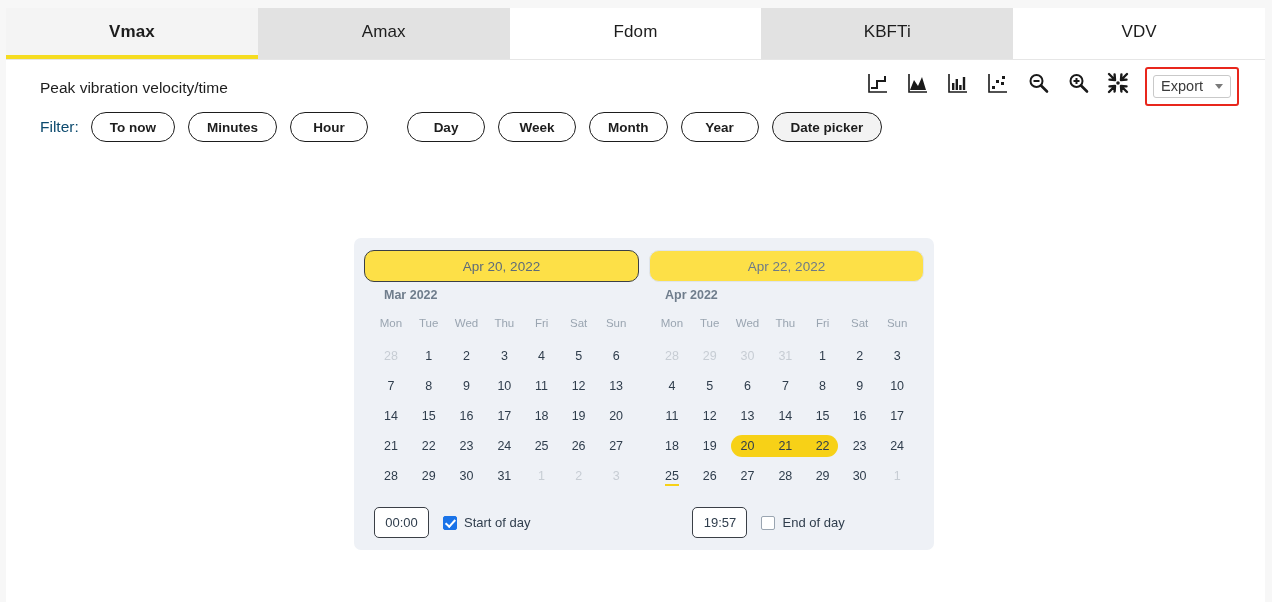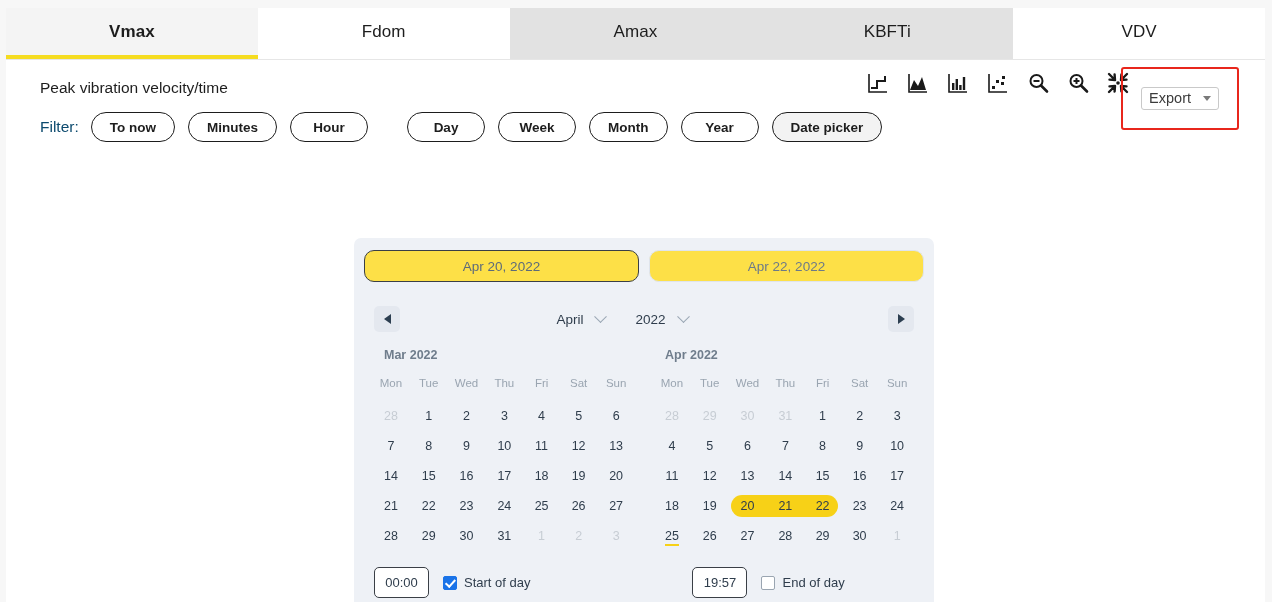--- a/index.html
+++ b/index.html
@@ -69,21 +69,21 @@
     cursor: pointer;
     background: none; border: none; padding: 0;
   }
   .tbtn svg { display: block; }
 
   .export-wrap {
     position: absolute;
     right: -4px; top: 7px;
     border: 2px solid #e8261c;
     border-radius: 3px;
-    padding: 18px;
+    padding: 6px;
   }
   .export-btn {
     display: flex; align-items: center; gap: 12px;
     padding: 2px 7px 3px 7px;
     border: 1px solid #c9c9c9;
     border-radius: 3px;
     background: #ffffff;
     font-size: 14.5px;
     color: #3b3b3b;
     cursor: pointer;
@@ -271,25 +271,25 @@
 </style>
 </head>
 <body>
 
 <div class="app">
 
   <div class="tabbar">
     <div class="tab active">
       <span>Vmax</span>
     </div>
+    <div class="tab shade2">
+      <span>Amax</span>
+    </div>
     <div class="tab">
       <span>Fdom</span>
-    </div>
-    <div class="tab shade2">
-      <span>Amax</span>
     </div>
     <div class="tab shade2">
       <span>KBFTi</span>
     </div>
     <div class="tab">
       <span>VDV</span>
     </div>
   </div>
 
   <div class="content">
@@ -393,38 +393,20 @@
 
       <div class="range-row">
         <div class="range-input focused">
           <span>Apr 20, 2022</span>
         </div>
         <div class="range-input plain">
           <span>Apr 22, 2022</span>
         </div>
       </div>
 
-      <div class="navrow">
-        <button class="navbtn prev">
-          <span class="tri-l"></span>
-        </button>
-        <div class="selwrap">
-          <div class="sel">
-            <span>April</span>
-            <span class="chev"></span>
-          </div>
-          <div class="sel">
-            <span>2022</span>
-            <span class="chev"></span>
-          </div>
-        </div>
-        <button class="navbtn next">
-          <span class="tri-r"></span>
-        </button>
-      </div>
 
       <div class="cals">
 
         <div class="cal">
           <div class="cal-title">Mar 2022</div>
           <table class="grid">
             <thead>
               <tr>
                 <th>Mon</th>
                 <th>Tue</th>

